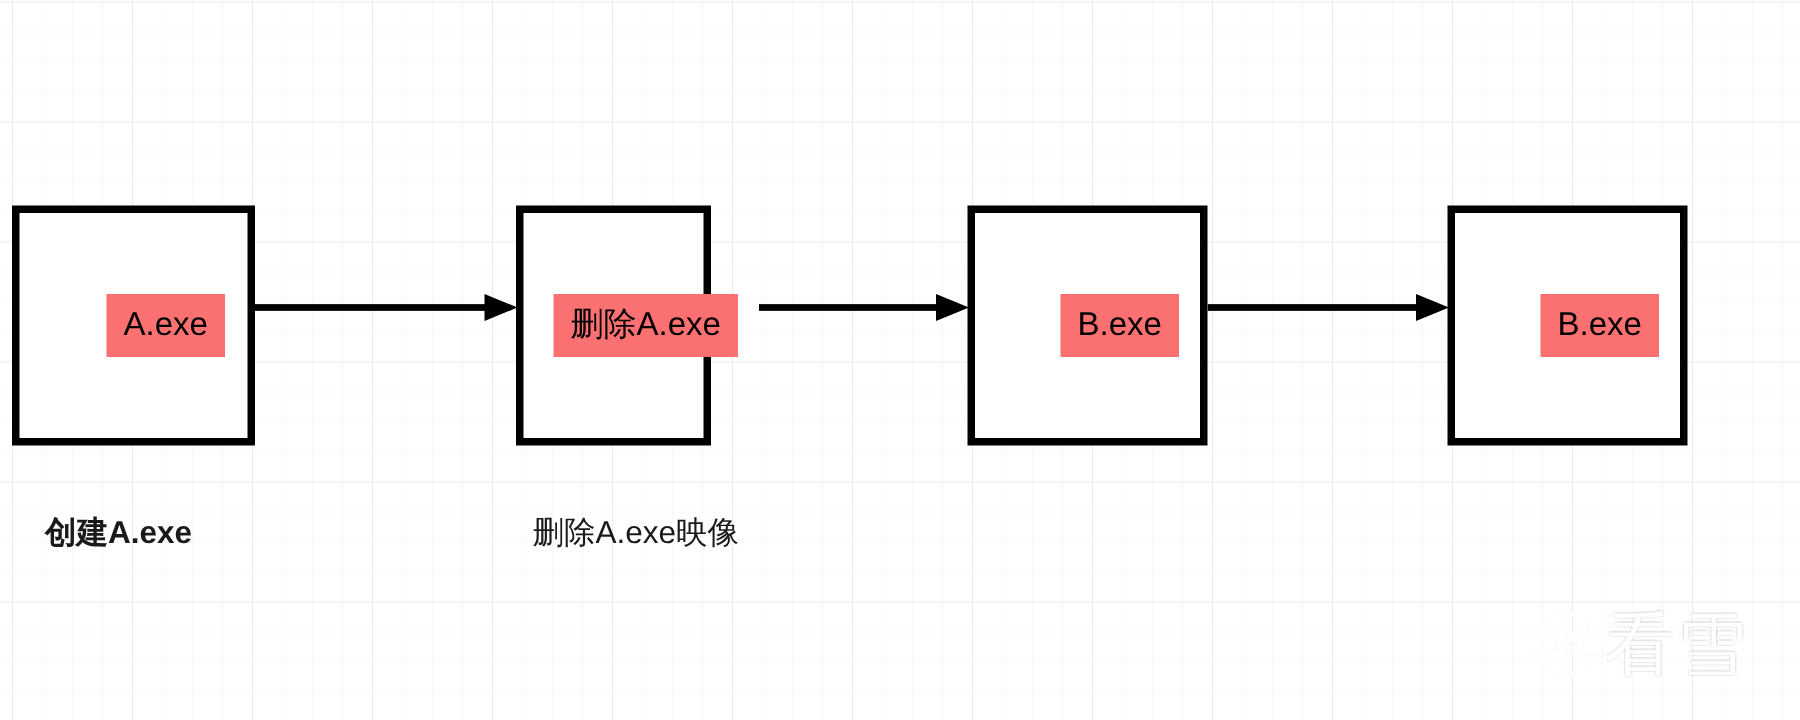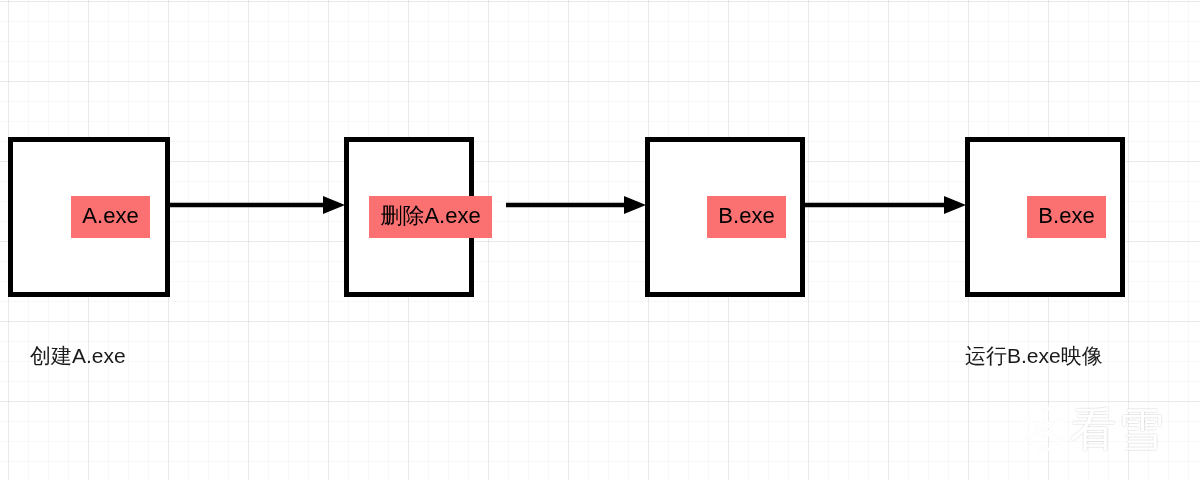--- a/index.html
+++ b/index.html
@@ -98,34 +98,34 @@
   }
 </style>
 </head>
 <body>
 
 <div id="canvas">
 
   <div class="proc-box" id="box-0" style="left: 8px; top: 137px; width: 162px; height: 160px; border-color: rgb(0, 0, 0);">
     <span class="chip" style="background: rgb(251, 113, 113);">A.exe</span>
   </div>
-  <div class="caption" id="cap-0" style="left: 30px; top: 345px;">创建A.exe</div>
+  <div class="caption" id="cap-0" style="left: 30px; top: 345px; font-weight: bold;">创建A.exe</div>
 
   <div class="proc-box" id="box-1" style="left: 344px; top: 137px; width: 130px; height: 160px; border-color: rgb(0, 0, 0);">
     <span class="chip" style="background: rgb(251, 113, 113);">删除A.exe</span>
   </div>
+  <div class="caption" id="cap-1" style="left: 355px; top: 345px;">删除A.exe映像</div>
 
   <div class="proc-box" id="box-2" style="left: 645px; top: 137px; width: 160px; height: 160px; border-color: rgb(0, 0, 0);">
     <span class="chip" style="background: rgb(251, 113, 113);">B.exe</span>
   </div>
 
   <div class="proc-box" id="box-3" style="left: 965px; top: 137px; width: 160px; height: 160px; border-color: rgb(0, 0, 0);">
     <span class="chip" style="background: rgb(251, 113, 113);">B.exe</span>
   </div>
-  <div class="caption" id="cap-3" style="left: 965px; top: 345px;">运行B.exe映像</div>
 
   <div class="arrow" id="arr-0" style="left: 170px; top: 192px; width: 175px;">
       <svg width="175" height="26" viewBox="0 0 175 26">
         <rect x="0" y="10.75" width="155" height="4.5" fill="#000000"></rect>
         <polygon points="153,4 175,13 153,22" fill="#000000"></polygon>
       </svg>
     </div>
   <div class="arrow" id="arr-1" style="left: 506px; top: 192px; width: 140px;">
       <svg width="140" height="26" viewBox="0 0 140 26">
         <rect x="0" y="10.75" width="120" height="4.5" fill="#000000"></rect>

